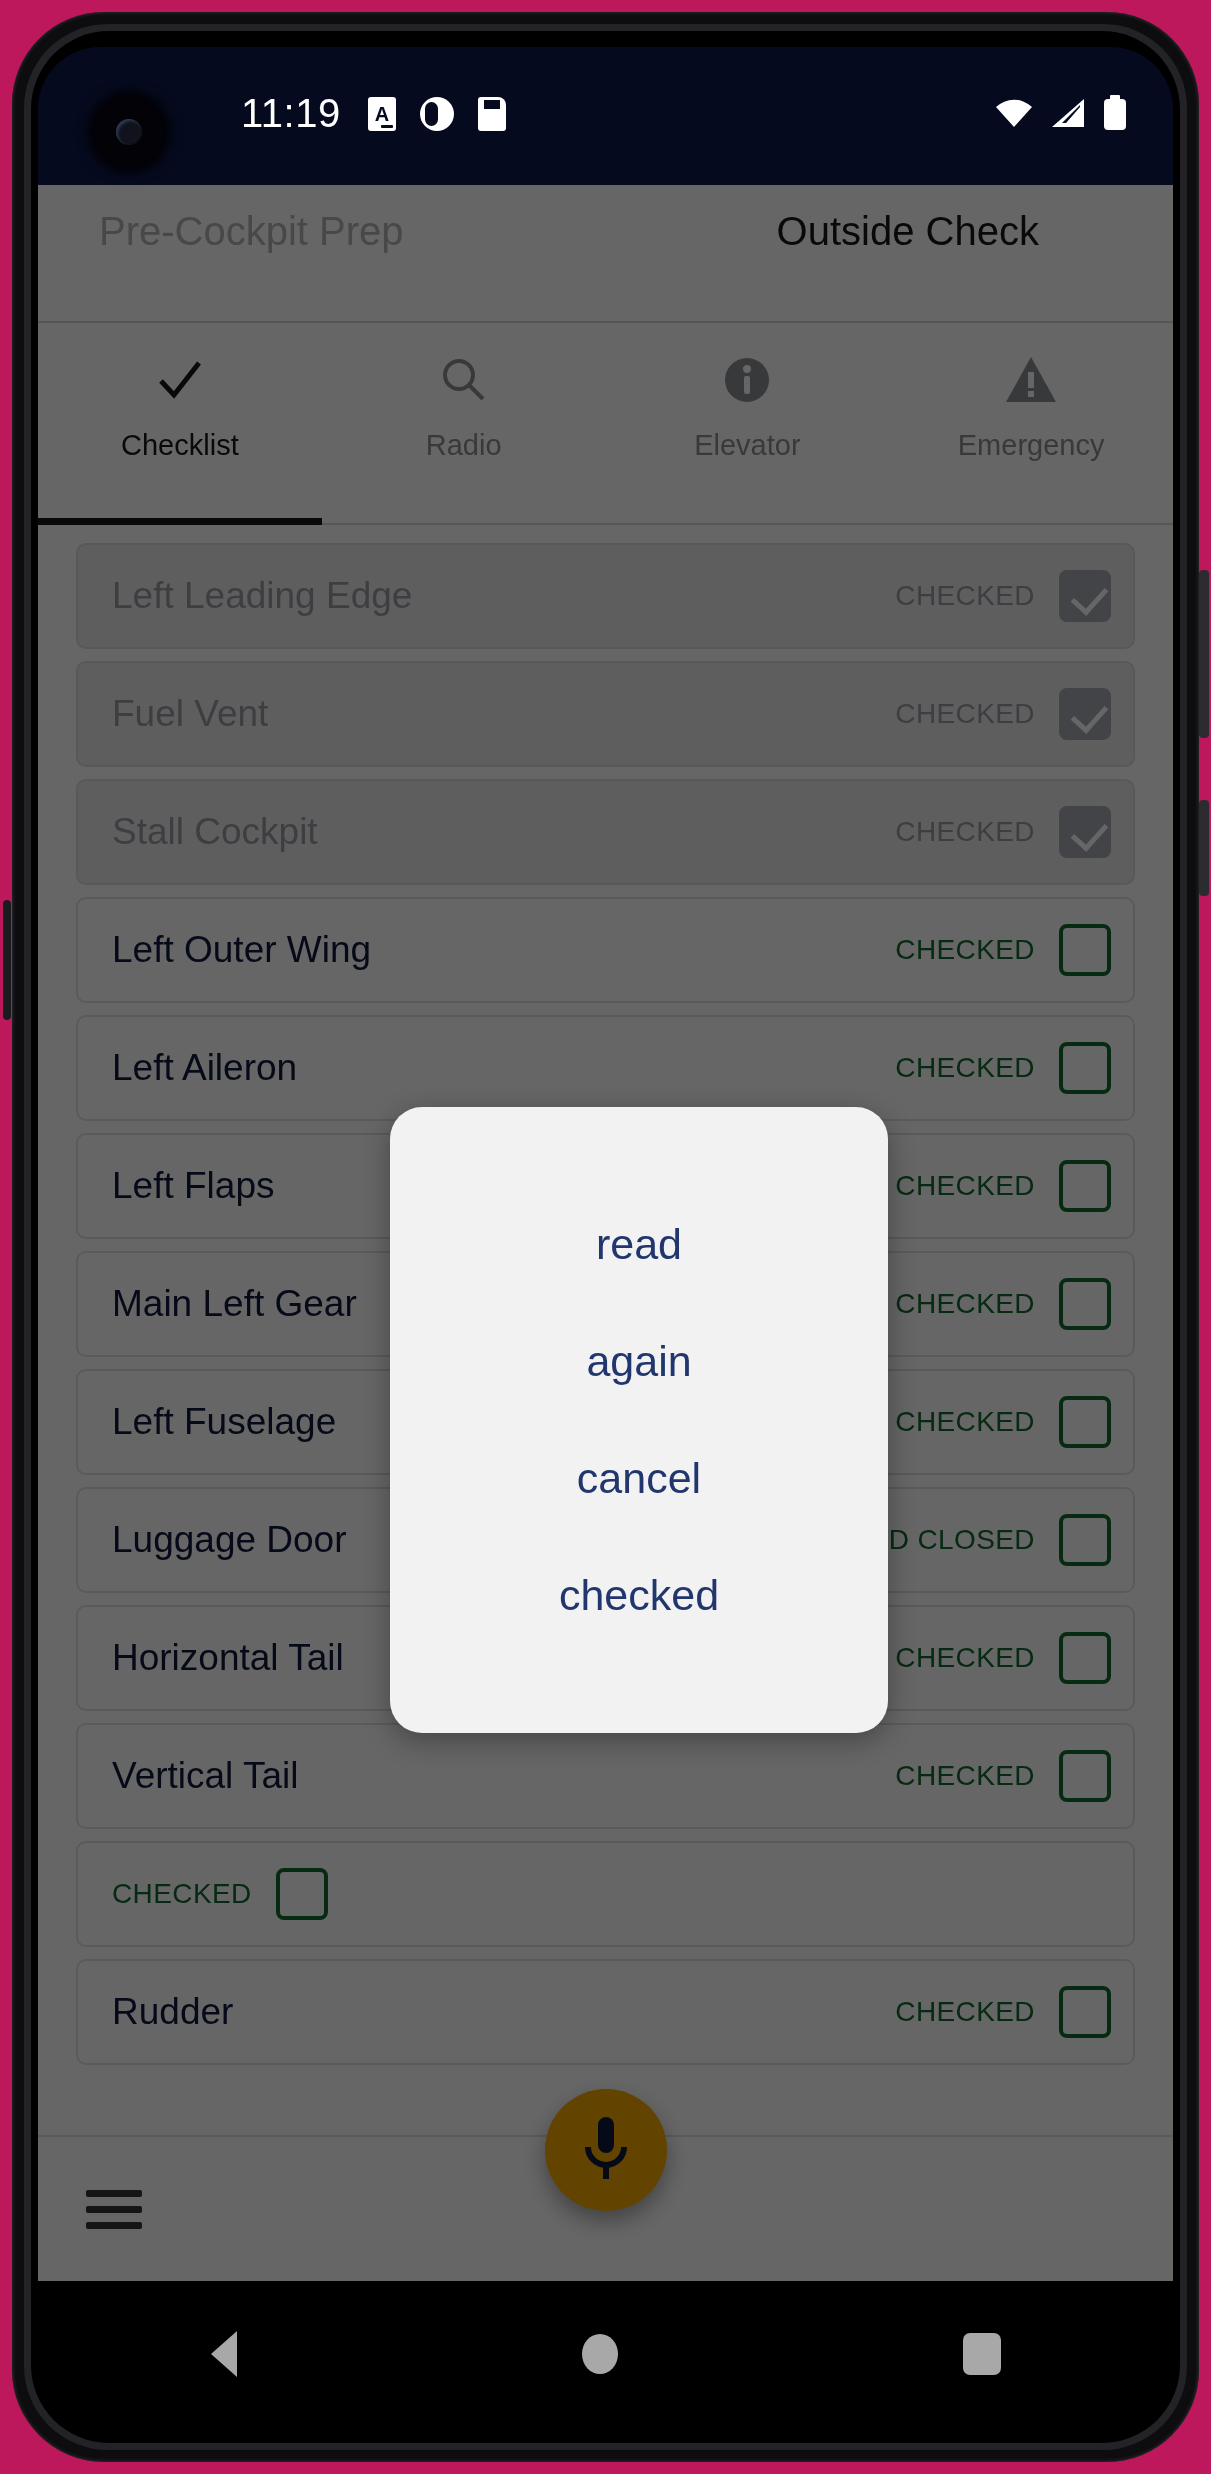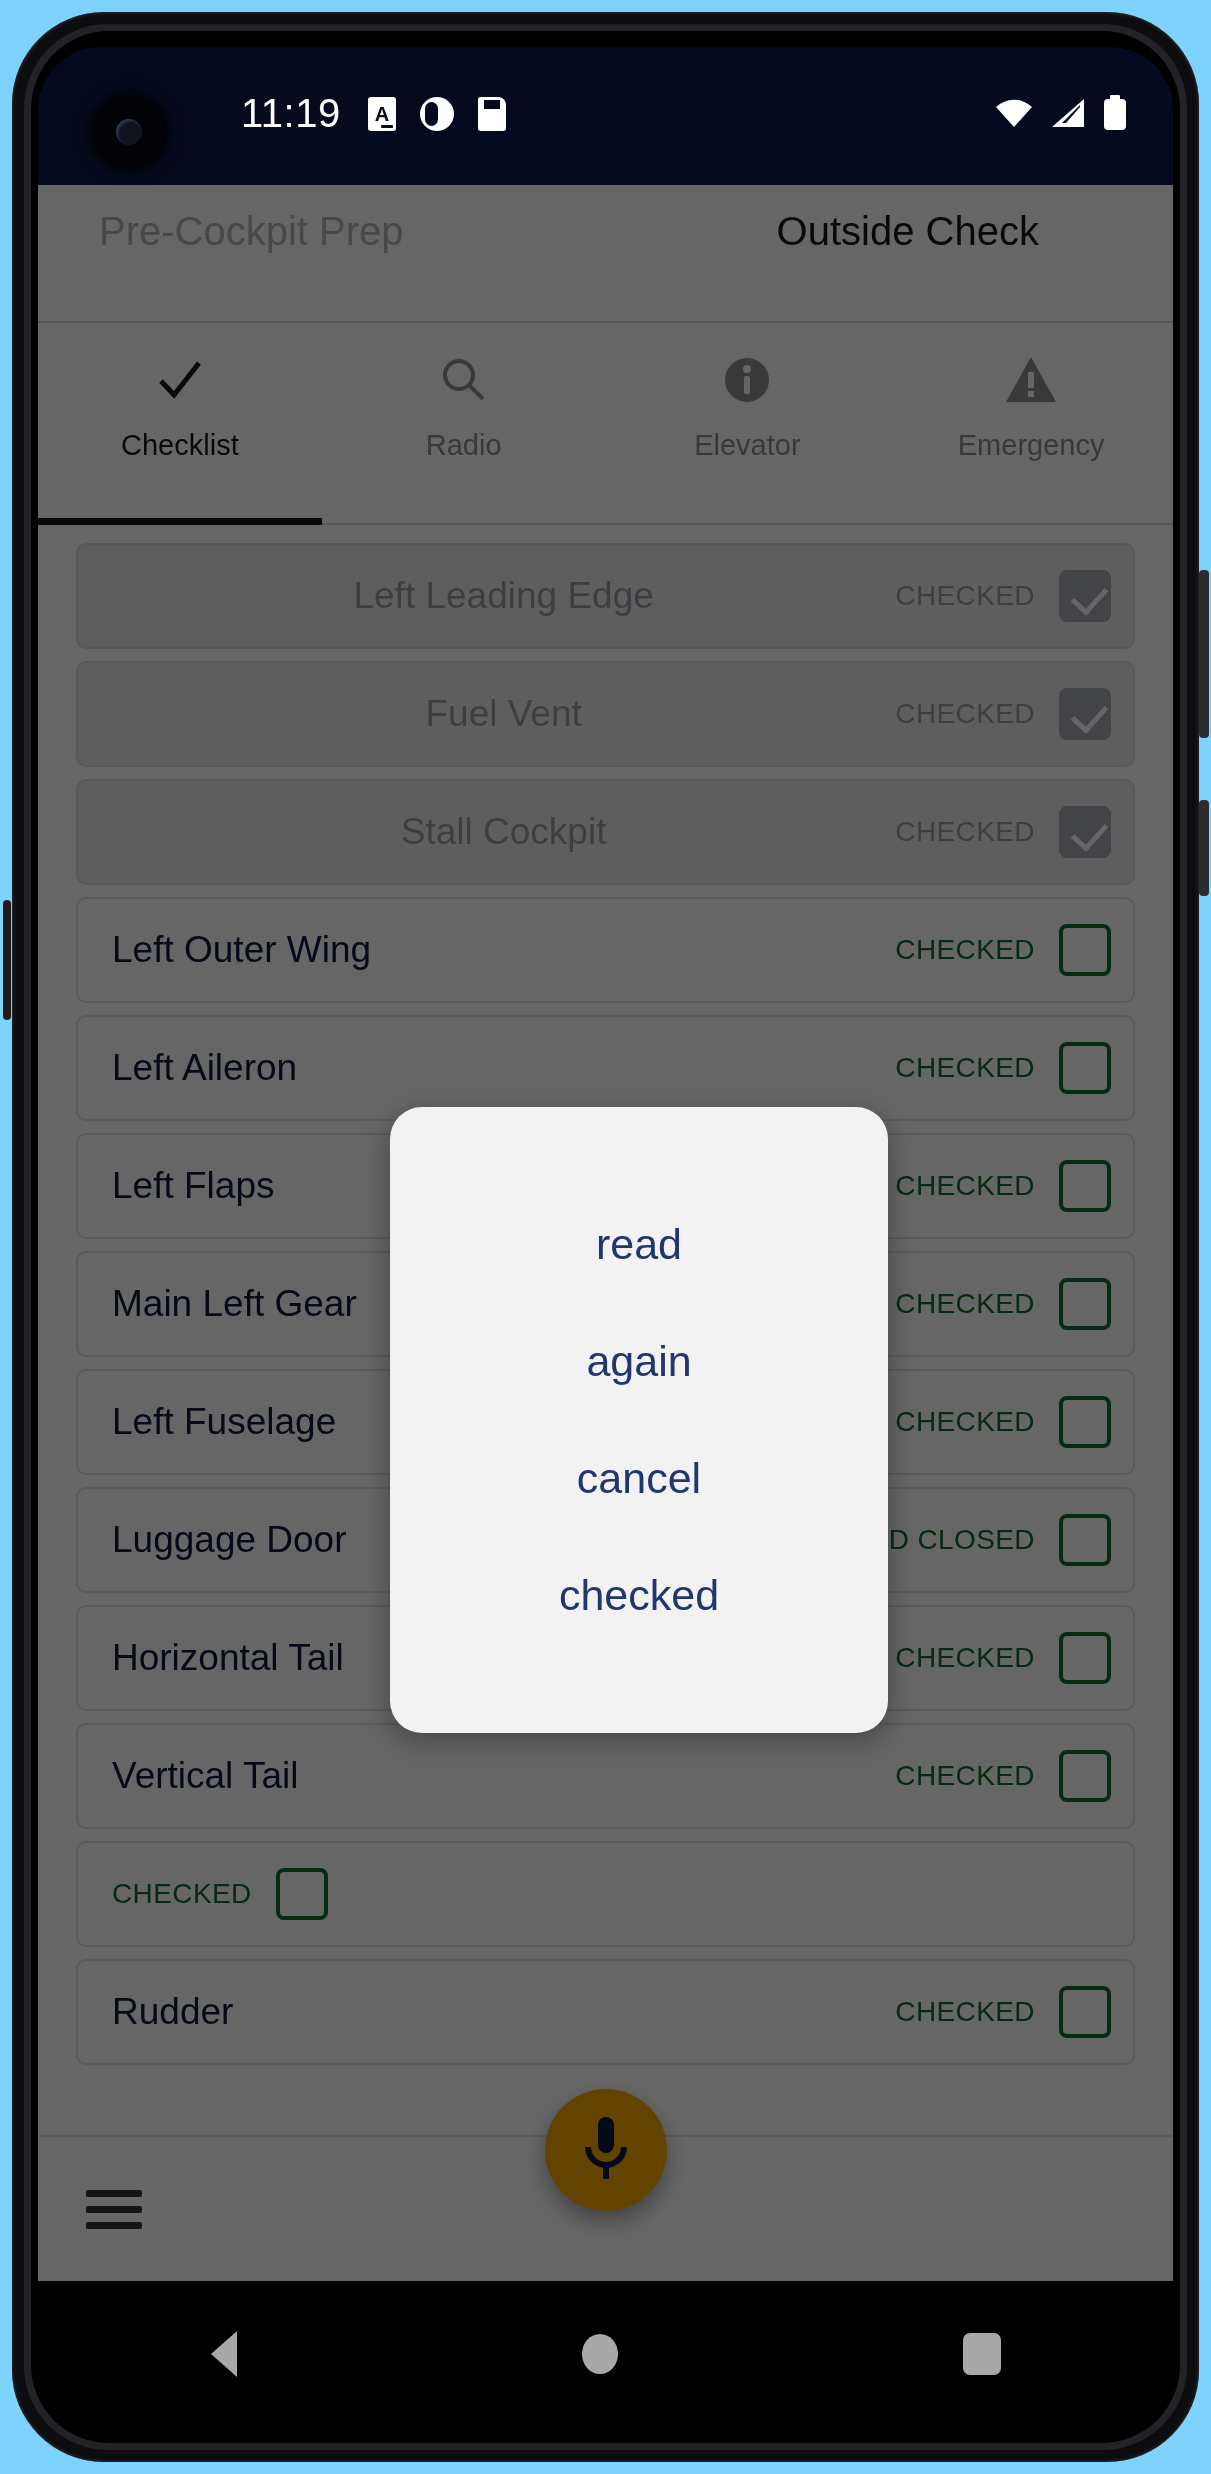--- a/index.html
+++ b/index.html
@@ -10,21 +10,21 @@
     background: #000000;
     font-family: "Liberation Sans", sans-serif;
     overflow: hidden;
   }
 
   
   #phone-frame {
     position: absolute;
     left: 0; top: 0;
     width: 1211px; height: 2474px;
-    background: #7dd3fc;
+    background: #be185d;
   }
   .bezel-outer {
     position: absolute;
     left: 12px; top: 12px;
     width: 1187px; height: 2450px;
     border-radius: 92px;
     background: #0d0d0f;
     box-shadow: inset 0 0 4px #3a3a3f;
   }
   .bezel-mid {
@@ -278,21 +278,21 @@
     white-space: nowrap;
   }
   .cbox {
     width: 52px; height: 52px;
     border-radius: 8px;
     border: 4px solid #13692e;
     background: transparent;
     flex: 0 0 auto;
   }
   
-  .list-row.done { background: #ebebee; border-color: #dcdce0; text-align: center; }
+  .list-row.done { background: #ebebee; border-color: #dcdce0; }
   .list-row.done .row-label  { color: #9a9ca3; }
   .list-row.done .row-status { color: #9a9ca3; }
   .list-row.done .cbox {
     background: #a9abb3;
     border-color: #a9abb3;
     position: relative;
   }
   .list-row.done .cbox::after {
     content: "";
     position: absolute;

